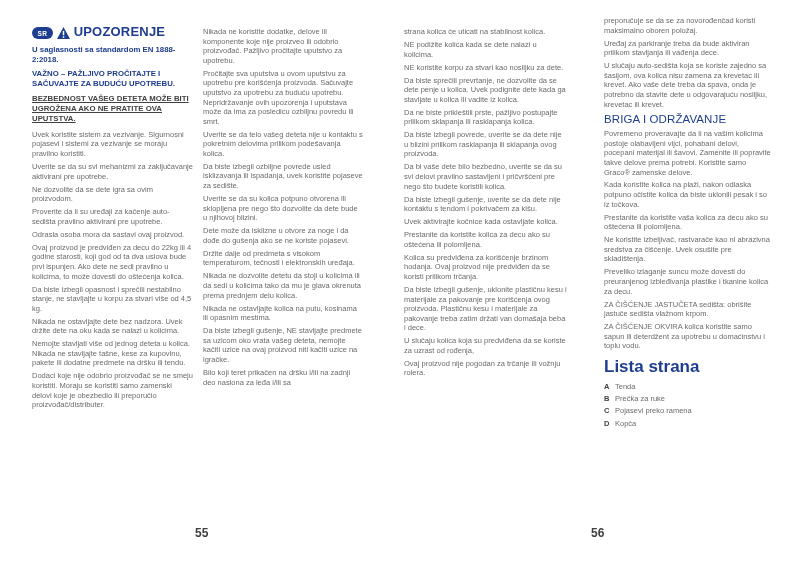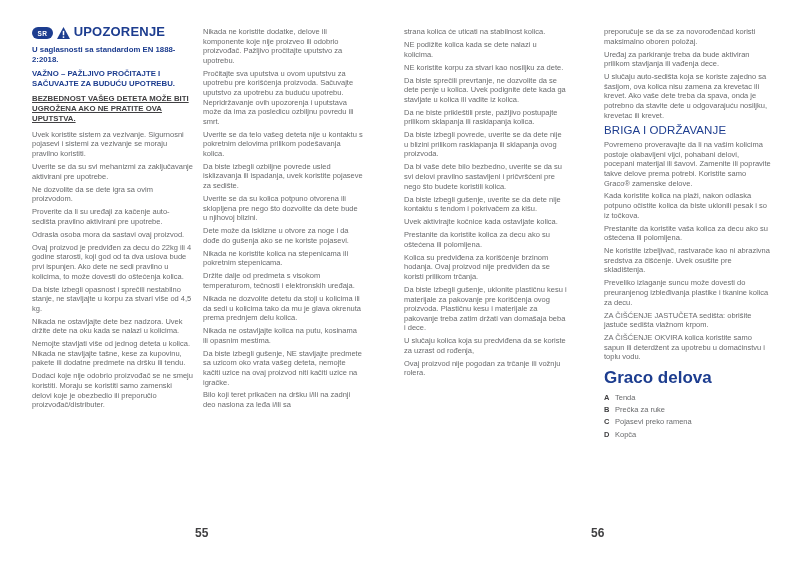--- a/index.html
+++ b/index.html
@@ -12,21 +12,21 @@
   body{
     background:#ffffff;
     font-family:"Liberation Sans", sans-serif;
     position:relative;
     overflow:hidden;
   }
   .col{position:absolute;top:24px;}
   #col1{left:32px;width:161px;}
   #col2{left:203px;width:160px;top:27px;}
   #col3{left:404px;width:163px;top:27px;}
-  #col4{left:604px;width:167px;top:27px;}
+  #col4{left:604px;width:167px;top:16px;}
 
   .para{
     font-size:7.5px;
     line-height:1.28;
     color:var(--gray);
     margin:0 0 3.4px 0;
   }
 
   .badge-row{
     display:flex;
@@ -148,21 +148,20 @@
 </div>
 
 <div class="col" id="col2">
   <div>
       <p class="para">Nikada ne koristite dodatke, delove ili komponente koje nije proizveo ili odobrio proizvođač. Pažljivo pročitajte uputstvo za upotrebu.</p>
       <p class="para">Pročitajte sva uputstva u ovom uputstvu za upotrebu pre korišćenja proizvoda. Sačuvajte uputstvo za upotrebu za buduću upotrebu. Nepridržavanje ovih upozorenja i uputstava može da ima za posledicu ozbiljnu povredu ili smrt.</p>
       <p class="para">Uverite se da telo vašeg deteta nije u kontaktu s pokretnim delovima prilikom podešavanja kolica.</p>
       <p class="para">Da biste izbegli ozbiljne povrede usled isklizavanja ili ispadanja, uvek koristite pojaseve za sedište.</p>
       <p class="para">Uverite se da su kolica potpuno otvorena ili sklopljena pre nego što dozvolite da dete bude u njihovoj blizini.</p>
       <p class="para">Dete može da isklizne u otvore za noge i da dođe do gušenja ako se ne koriste pojasevi.</p>
-      <p class="para">Nikada ne koristite kolica na stepenicama ili pokretnim stepenicama.</p>
       <p class="para">Držite dalje od predmeta s visokom temperaturom, tečnosti i elektronskih uređaja.</p>
       <p class="para">Nikada ne dozvolite detetu da stoji u kolicima ili da sedi u kolicima tako da mu je glava okrenuta prema prednjem delu kolica.</p>
       <p class="para">Nikada ne ostavljajte kolica na putu, kosinama ili opasnim mestima.</p>
       <p class="para">Da biste izbegli gušenje, NE stavljajte predmete sa uzicom oko vrata vašeg deteta, nemojte kačiti uzice na ovaj proizvod niti kačiti uzice na igračke.</p>
       <p class="para">Bilo koji teret prikačen na dršku i/ili na zadnji deo naslona za leđa i/ili sa</p>
     </div>
 </div>
 
 <div class="col" id="col3">
   <div>
@@ -192,21 +191,21 @@
   <div class="section-heading">BRIGA I ODRŽAVANJE</div>
   <div>
       <p class="para">Povremeno proveravajte da li na vašim kolicima postoje olabavljeni vijci, pohabani delovi, pocepani materijal ili šavovi. Zamenite ili popravite takve delove prema potrebi. Koristite samo Graco® zamenske delove.</p>
       <p class="para">Kada koristite kolica na plaži, nakon odlaska potpuno očistite kolica da biste uklonili pesak i so iz točkova.</p>
       <p class="para">Prestanite da koristite vaša kolica za decu ako su oštećena ili polomljena.</p>
       <p class="para">Ne koristite izbeljivač, rastvarače kao ni abrazivna sredstva za čišćenje. Uvek osušite pre skladištenja.</p>
       <p class="para">Preveliko izlaganje suncu može dovesti do preuranjenog izbleđivanja plastike i tkanine kolica za decu.</p>
       <p class="para">ZA ČIŠĆENJE JASTUČETA sedišta: obrišite jastuče sedišta vlažnom krpom.</p>
       <p class="para">ZA ČIŠĆENJE OKVIRA kolica koristite samo sapun ili deterdžent za upotrebu u domaćinstvu i toplu vodu.</p>
     </div>
-  <div class="parts-heading">Graco delova</div>
+  <div class="parts-heading">Lista strana</div>
   <div>
       <div class="part-row">
       <span class="part-letter">A</span>
       <span class="part-label">Tenda</span>
     </div>
       <div class="part-row">
       <span class="part-letter">B</span>
       <span class="part-label">Prečka za ruke</span>
     </div>
       <div class="part-row">

